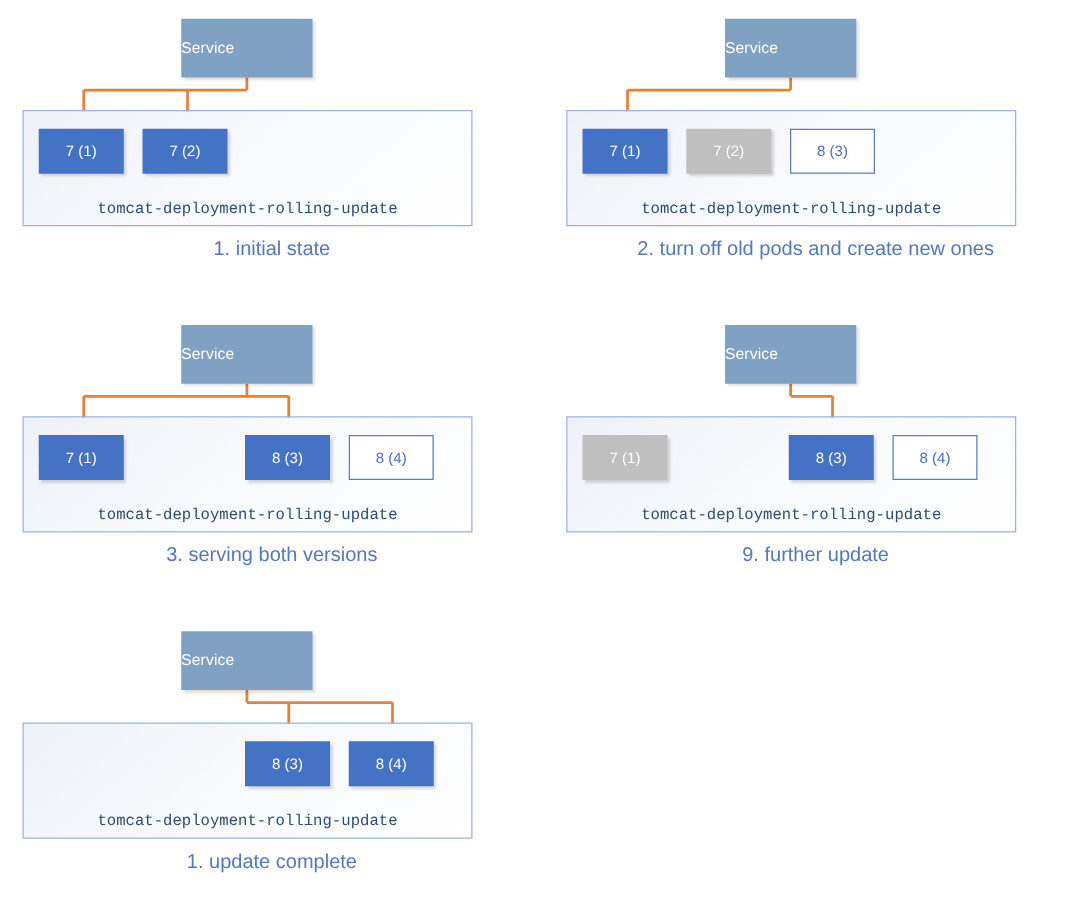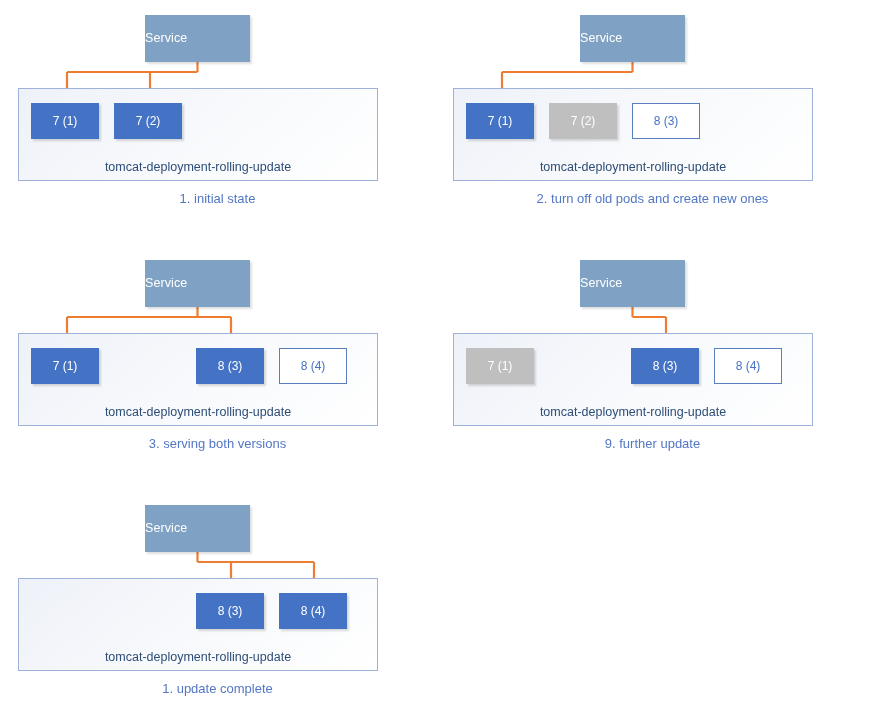--- a/index.html
+++ b/index.html
@@ -51,20 +51,21 @@
   
   .deployment {
     position: absolute;
     left: 18px;
     top: 88px;
     width: 360px;
     height: 93px;
     border: 1px solid #9DB1DA;
     background: linear-gradient(140deg, #eef1f8 0%, #f7f9fc 48%, #ffffff 100%);
     box-sizing: border-box;
+    font-family: Liberation Mono, monospace;
   }
   .deployment-label {
     position: absolute;
     left: 0;
     right: 0;
     bottom: 7px;
     text-align: center;
     color: #2E4D76;
     font-size: 12.5px;
     line-height: 1;
@@ -100,21 +101,21 @@
   }
 
   
   .caption {
     position: absolute;
     left: 0;
     right: 0;
     top: 192px;
     text-align: center;
     color: #5277C4;
-    font-size: 13px;
+    font-size: 16px;
     line-height: 1;
   }
 
   
   .connectors {
     position: absolute;
     left: 0; top: 0;
     width: 435px;
     height: 228px;
     pointer-events: none;

